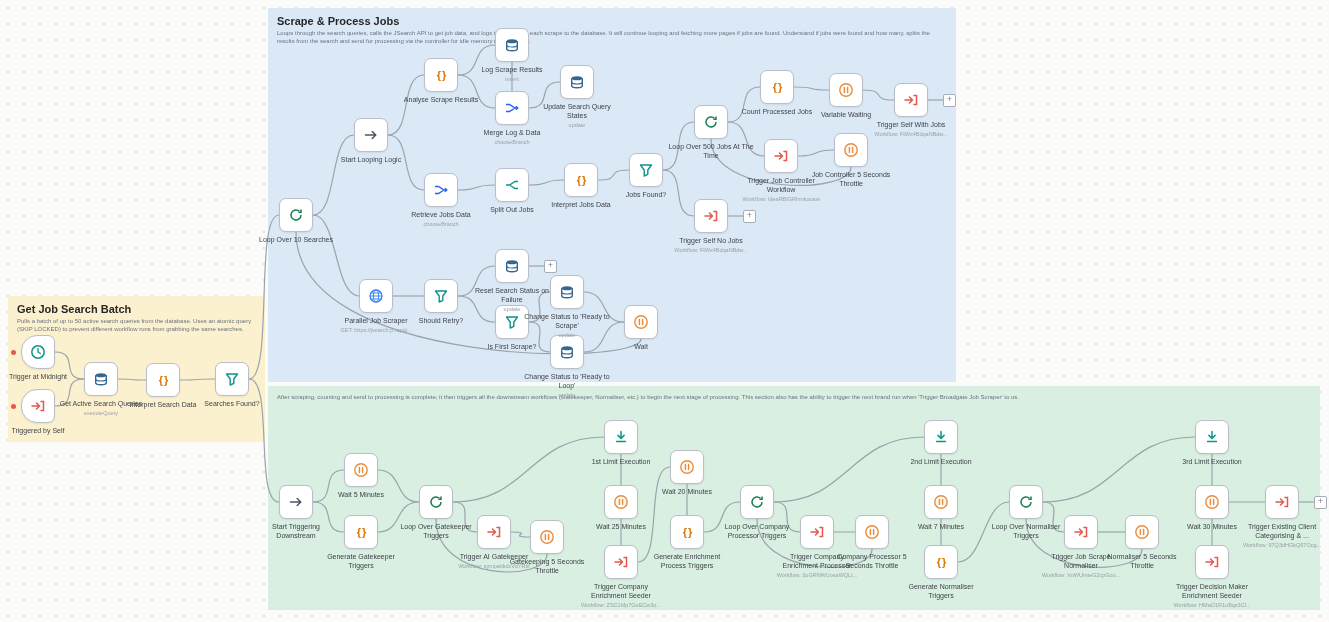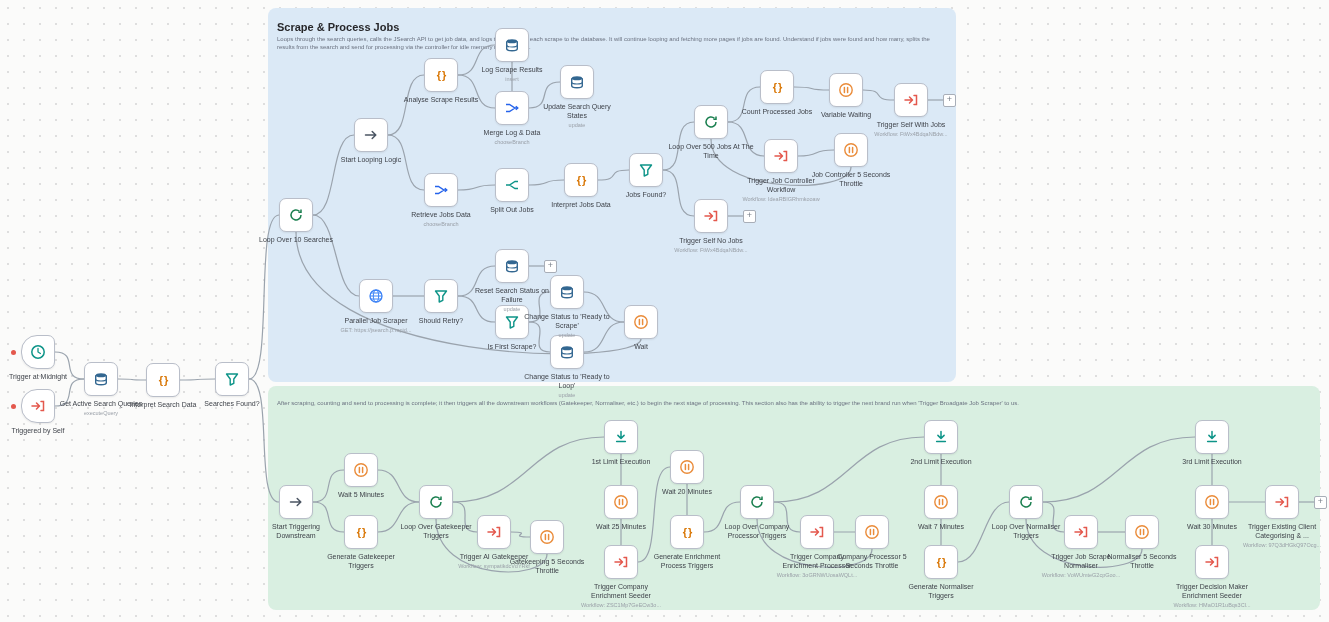--- a/index.html
+++ b/index.html
@@ -2,21 +2,21 @@
 <html><head>
 <meta charset="utf-8">
 <style>
   html,body{margin:0;padding:0;background:#fbfbfa;font-family:"Liberation Sans","DejaVu Sans",sans-serif;}
   .canvas{
     position:relative;width:1329px;height:622px;overflow:hidden;
     background-color:#fbfbfa;
     background-image:radial-gradient(#dedede 1px, transparent 1px);
     background-size:16px 16px;
   }
-  .group{position:absolute;border-radius:8px;z-index:1;box-sizing:border-box;padding:13px 9px;}
+  .group{position:absolute;border-radius:0;z-index:1;box-sizing:border-box;padding:7px 9px;}
   .group-title{font-size:11px;font-weight:bold;color:#27272a;margin:0 0 2px 0;}
   .group-desc{font-size:6px;line-height:1.35;color:#6b7280;max-width:98%;}
   #edges{position:absolute;left:0;top:0;width:1329px;height:622px;z-index:2;pointer-events:none;}
   #nodes{position:absolute;left:0;top:0;width:100%;height:100%;z-index:3;}
   .node{
     position:absolute;width:34px;height:34px;background:#ffffff;
     border:1px solid #b9bec9;border-radius:7px;
     display:flex;align-items:center;justify-content:center;
     box-shadow:0 1px 2px rgba(0,0,0,.07);box-sizing:border-box;
   }
@@ -34,20 +34,24 @@
     border:1px solid #a8aeb8;border-radius:2px;z-index:3;
     font-size:9px;line-height:9px;text-align:center;color:#7a818c;
   }
   .pin-dot{position:absolute;width:5px;height:5px;border-radius:50%;z-index:3;}
 </style>
 </head>
 <body>
 
 <div class="canvas">
 
+  <div class="group" style="left: 8px; top: 296px; width: 257px; height: 146px; background: rgb(252, 241, 207);">
+    <div class="group-title">Get Job Search Batch</div>
+    <div class="group-desc">Pulls a batch of up to 50 active search queries from the database. Uses an atomic query (SKIP LOCKED) to prevent different workflow runs from grabbing the same searches.</div>
+  </div>
 
   <div class="group" style="left: 268px; top: 8px; width: 688px; height: 374px; background: rgb(219, 233, 246);">
     <div class="group-title">Scrape &amp; Process Jobs</div>
     <div class="group-desc">Loops through the search queries, calls the JSearch API to get job data, and logs the results of each scrape to the database. It will continue looping and fetching more pages if jobs are found. Understand if jobs were found and how many, splits the results from the search and send for processing via the controller for idle memory management.</div>
   </div>
 
   <div class="group" style="left: 268px; top: 386px; width: 1052px; height: 224px; background: rgb(217, 239, 225);">
     <div class="group-desc">After scraping, counting and send to processing is complete; it then triggers all the downstream workflows (Gatekeeper, Normaliser, etc.) to begin the next stage of processing. This section also has the ability to trigger the next brand run when 'Trigger Broadgate Job Scraper' to us.</div>
   </div>
 

